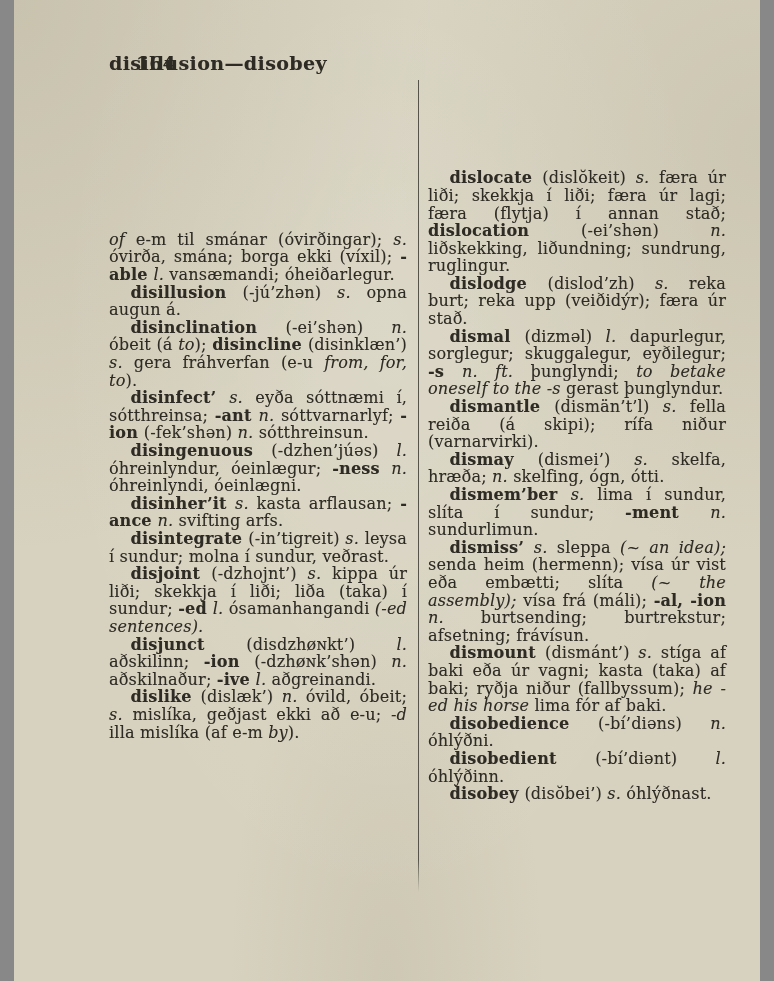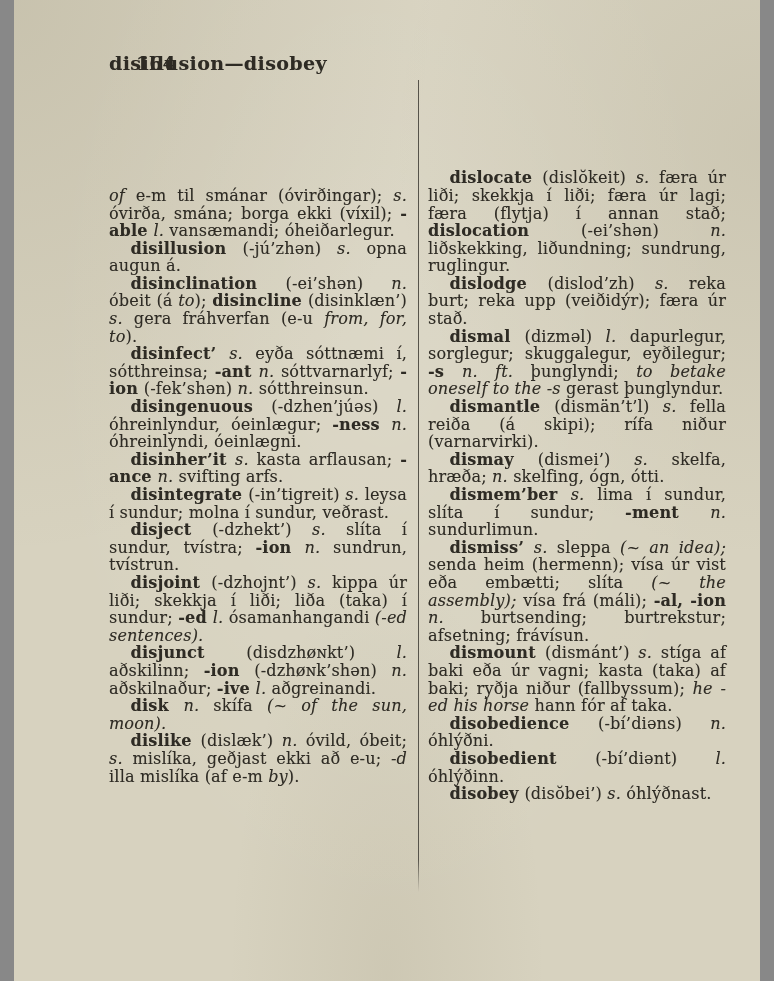--- a/index.html
+++ b/index.html
@@ -55,34 +55,32 @@
   </div>
   <div class="columns">
     <div class="col">
         <p class="entry continuation"><span class="it">of </span><span class="">e-m til smánar (óvirðingar); </span><span class="it">s. </span><span class="">óvirða, smána; borga ekki (víxil); </span><span class="hw">-able </span><span class="it">l. </span><span class="">vansæmandi; óheiðarlegur.</span></p>
         <p class="entry"><span class="hw">disillusion </span><span class="">(-jú’zhən) </span><span class="it">s. </span><span class="">opna augun á.</span></p>
         <p class="entry"><span class="hw">disinclination </span><span class="">(-ei’shən) </span><span class="it">n. </span><span class="">óbeit (á </span><span class="it">to</span><span class="">); </span><span class="hw">disincline </span><span class="">(disinklæn’) </span><span class="it">s. </span><span class="">gera fráhverfan (e-u </span><span class="it">from, for, to</span><span class="">).</span></p>
         <p class="entry"><span class="hw">disinfect’ </span><span class="it">s. </span><span class="">eyða sóttnæmi í, sótthreinsa; </span><span class="hw">-ant </span><span class="it">n. </span><span class="">sóttvarnarlyf; </span><span class="hw">-ion </span><span class="">(-fek’shən) </span><span class="it">n. </span><span class="">sótthreinsun.</span></p>
         <p class="entry"><span class="hw">disingenuous </span><span class="">(-dzhen’júəs) </span><span class="it">l. </span><span class="">óhreinlyndur, óeinlægur; </span><span class="hw">-ness </span><span class="it">n. </span><span class="">óhreinlyndi, óeinlægni.</span></p>
         <p class="entry"><span class="hw">disinher’it </span><span class="it">s. </span><span class="">kasta arflausan; </span><span class="hw">-ance </span><span class="it">n. </span><span class="">svifting arfs.</span></p>
         <p class="entry"><span class="hw">disintegrate </span><span class="">(-in’tigreit) </span><span class="it">s. </span><span class="">leysa í sundur; molna í sundur, veðrast.</span></p>
-        <p class="entry"><span class="hw">disject </span><span class="">(-dzhekt’) </span><span class="it">s. </span><span class="">slíta í sundur, tvístra; </span><span class="hw">-ion </span><span class="it">n. </span><span class="">sundrun, tvístrun.</span></p>
         <p class="entry"><span class="hw">disjoint </span><span class="">(-dzhojnt’) </span><span class="it">s. </span><span class="">kippa úr liði; skekkja í liði; liða (taka) í sundur; </span><span class="hw">-ed </span><span class="it">l. </span><span class="">ósamanhangandi </span><span class="it">(-ed sentences).</span></p>
         <p class="entry"><span class="hw">disjunct </span><span class="">(disdzhøɴkt’) </span><span class="it">l. </span><span class="">aðskilinn; </span><span class="hw">-ion </span><span class="">(-dzhøɴk’shən) </span><span class="it">n. </span><span class="">aðskilnaður; </span><span class="hw">-ive </span><span class="it">l. </span><span class="">aðgreinandi.</span></p>
-        <p class="entry"><span class="hw">disk </span><span class="it">n. </span><span class="">skífa </span><span class="it">(~ of the sun, moon).</span></p>
         <p class="entry"><span class="hw">dislike </span><span class="">(dislæk’) </span><span class="it">n. </span><span class="">óvild, óbeit; </span><span class="it">s. </span><span class="">mislíka, geðjast ekki að e-u; </span><span class="it">-d </span><span class="">illa mislíka (af e-m </span><span class="it">by</span><span class="">).</span></p>
       </div>
     <div class="divider"></div>
     <div class="col">
         <p class="entry"><span class="hw">dislocate </span><span class="">(dislŏkeit) </span><span class="it">s. </span><span class="">færa úr liði; skekkja í liði; færa úr lagi; færa (flytja) í annan stað; </span><span class="hw">dislocation </span><span class="">(-ei’shən) </span><span class="it">n. </span><span class="">liðskekking, liðundning; sundrung, ruglingur.</span></p>
         <p class="entry"><span class="hw">dislodge </span><span class="">(dislod’zh) </span><span class="it">s. </span><span class="">reka burt; reka upp (veiðidýr); færa úr stað.</span></p>
         <p class="entry"><span class="hw">dismal </span><span class="">(dizməl) </span><span class="it">l. </span><span class="">dapurlegur, sorglegur; skuggalegur, eyðilegur; </span><span class="hw">-s </span><span class="it">n. ft. </span><span class="">þunglyndi; </span><span class="it">to betake oneself to the -s </span><span class="">gerast þunglyndur.</span></p>
         <p class="entry"><span class="hw">dismantle </span><span class="">(dismän’t’l) </span><span class="it">s. </span><span class="">fella reiða (á skipi); rífa niður (varnarvirki).</span></p>
         <p class="entry"><span class="hw">dismay </span><span class="">(dismei’) </span><span class="it">s. </span><span class="">skelfa, hræða; </span><span class="it">n. </span><span class="">skelfing, ógn, ótti.</span></p>
         <p class="entry"><span class="hw">dismem’ber </span><span class="it">s. </span><span class="">lima í sundur, slíta í sundur; </span><span class="hw">-ment </span><span class="it">n. </span><span class="">sundurlimun.</span></p>
         <p class="entry"><span class="hw">dismiss’ </span><span class="it">s. </span><span class="">sleppa </span><span class="it">(~ an idea); </span><span class="">senda heim (hermenn); vísa úr vist eða embætti; slíta </span><span class="it">(~ the assembly); </span><span class="">vísa frá (máli); </span><span class="hw">-al, -ion </span><span class="it">n. </span><span class="">burtsending; burtrekstur; afsetning; frávísun.</span></p>
-        <p class="entry"><span class="hw">dismount </span><span class="">(dismánt’) </span><span class="it">s. </span><span class="">stíga af baki eða úr vagni; kasta (taka) af baki; ryðja niður (fallbyssum); </span><span class="it">he -ed his horse </span><span class="">hann fór af taka.</span></p>
+        <p class="entry"><span class="hw">dismount </span><span class="">(dismánt’) </span><span class="it">s. </span><span class="">stíga af baki eða úr vagni; kasta (taka) af baki; ryðja niður (fallbyssum); </span><span class="it">he -ed his horse </span><span class="">lima fór af baki.</span></p>
         <p class="entry"><span class="hw">disobedience </span><span class="">(-bí’diəns) </span><span class="it">n. </span><span class="">óhlýðni.</span></p>
         <p class="entry"><span class="hw">disobedient </span><span class="">(-bí’diənt) </span><span class="it">l. </span><span class="">óhlýðinn.</span></p>
         <p class="entry"><span class="hw">disobey </span><span class="">(disŏbei’) </span><span class="it">s. </span><span class="">óhlýðnast.</span></p>
       </div>
   </div>
 </div>
 
 </body></html>

